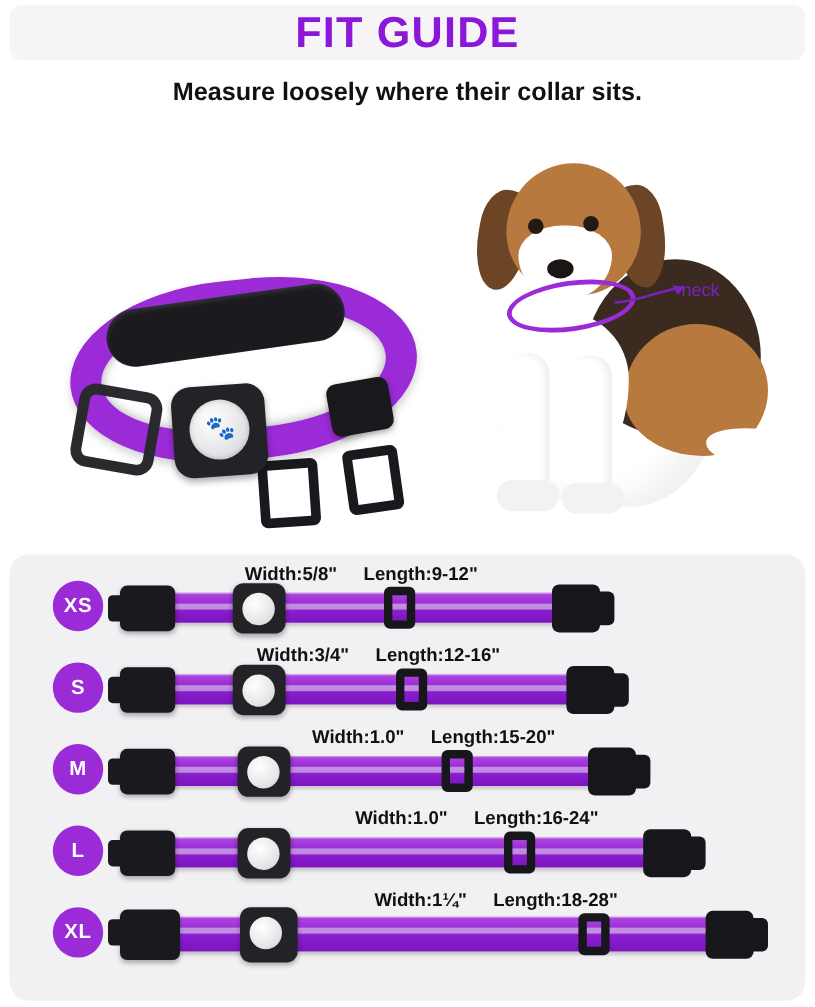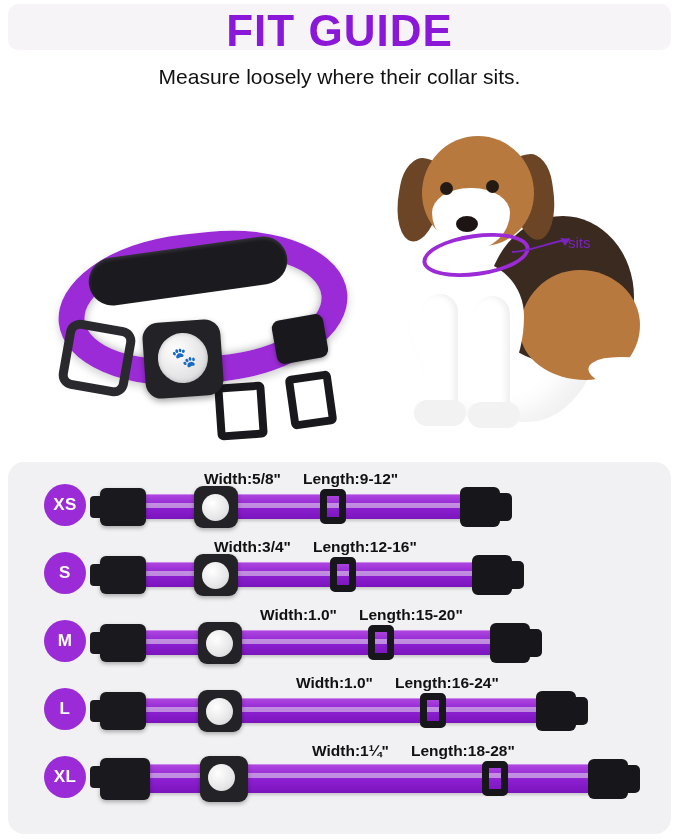--- a/index.html
+++ b/index.html
@@ -24,36 +24,36 @@
     height: 46px;
     background: #f7f4f8;
     border-radius: 10px;
   }
   .title {
     position: absolute;
     left: 0;
     top: 6px;
     width: 679px;
     text-align: center;
-    font-size: 44px;
+    font-size: 36px;
     font-weight: bold;
     letter-spacing: 1px;
     color: #8B17D9;
     font-family: "Liberation Sans", sans-serif;
   }
   .subtitle {
     position: absolute;
     left: 0;
     top: 62px;
     width: 679px;
     text-align: center;
     color: #111;
     font-size: 21px;
     line-height: 29px;
-    font-weight: 400;
+    font-weight: 700;
   }
 
   
   .hero {
     position: absolute;
     left: 0;
     top: 130px;
     width: 679px;
     height: 330px;
   }
@@ -481,21 +481,21 @@
     <div class="dog-head"></div>
     <div class="dog-muzzle"></div>
     <div class="dog-eye-l"></div>
     <div class="dog-eye-r"></div>
     <div class="dog-nose"></div>
     <div class="neck-collar"></div>
     <svg class="neck-arrow" viewBox="0 0 66 22">
       <path d="M2 18 C 18 18, 34 10, 60 5" stroke="#7a23bf" stroke-width="2" fill="none"></path>
       <path d="M60 5 L 50 4 L 55 12 Z" fill="#7a23bf"></path>
     </svg>
-    <div class="neck-label">sits</div>
+    <div class="neck-label">neck</div>
   </div>
 </div>
 
 <div class="size-panel">
 
   <div class="size-row" style="top:10px">
     <div class="size-badge">XS</div>
     <div class="size-labels" style="left:196px">
       <span>Width:5/8"</span><span class="gap"></span><span>Length:9-12"</span>
     </div>

